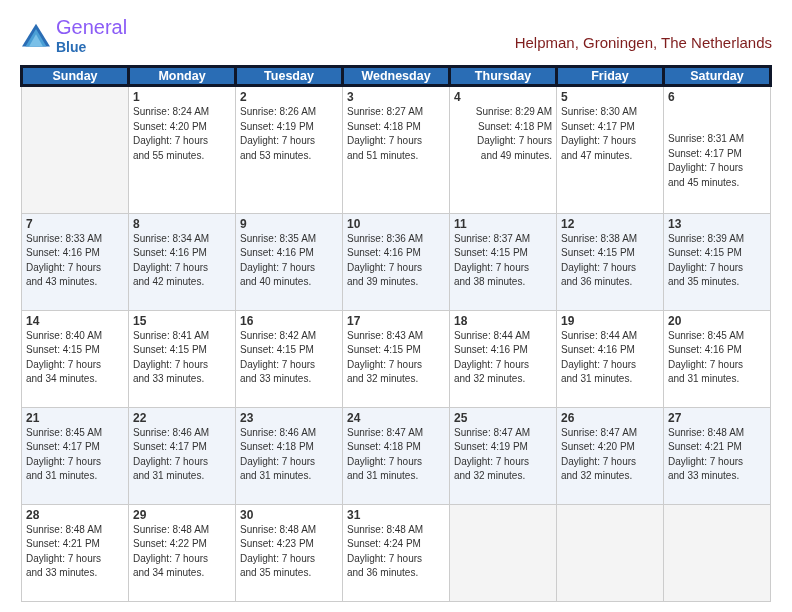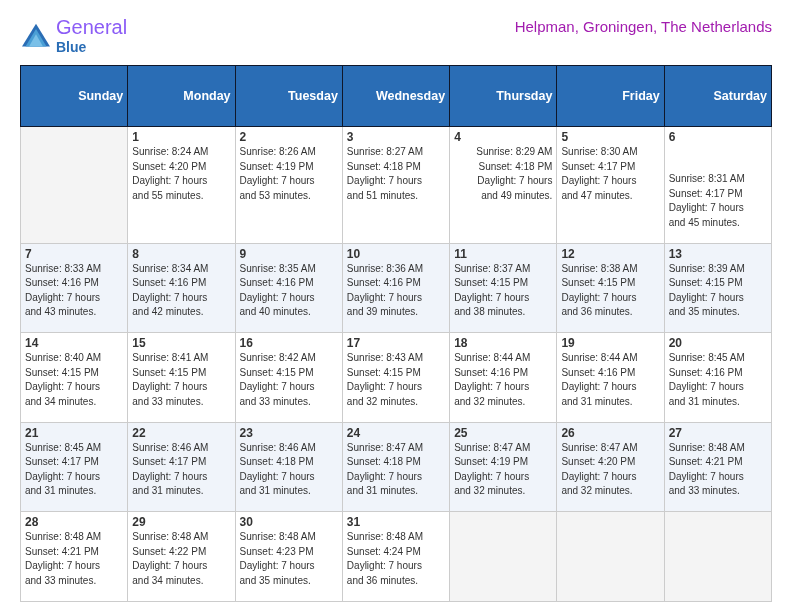--- a/index.html
+++ b/index.html
@@ -36,38 +36,38 @@
       text-align: right;
     }
     .month-title {
       font-size: 32px;
       font-weight: normal;
       color: #222;
       line-height: 1.1;
     }
     .location {
       font-size: 15px;
-      color: #a21caf;
-      margin-top: 2px;
+      color: #7f1d1d;
+      margin-top: 18px;
     }
     .calendar {
       flex: 1;
       border: 1px solid #ccc;
       border-collapse: collapse;
       width: 100%;
       table-layout: fixed;
     }
     .calendar th {
       background: #2a6db5;
       color: #fff;
       font-size: 12.5px;
       font-weight: bold;
-      padding: 23px 4px;
-      text-align: right;
-      border: 1px solid #0f172a;
+      padding: 1px 4px;
+      text-align: center;
+      border: 3px solid #0f172a;
     }
     .calendar td {
       border: 1px solid #ccc;
       vertical-align: top;
       padding: 3px 4px;
       font-size: 10.5px;
       color: #333;
       height: 82px;
     }
     .calendar td.empty {

